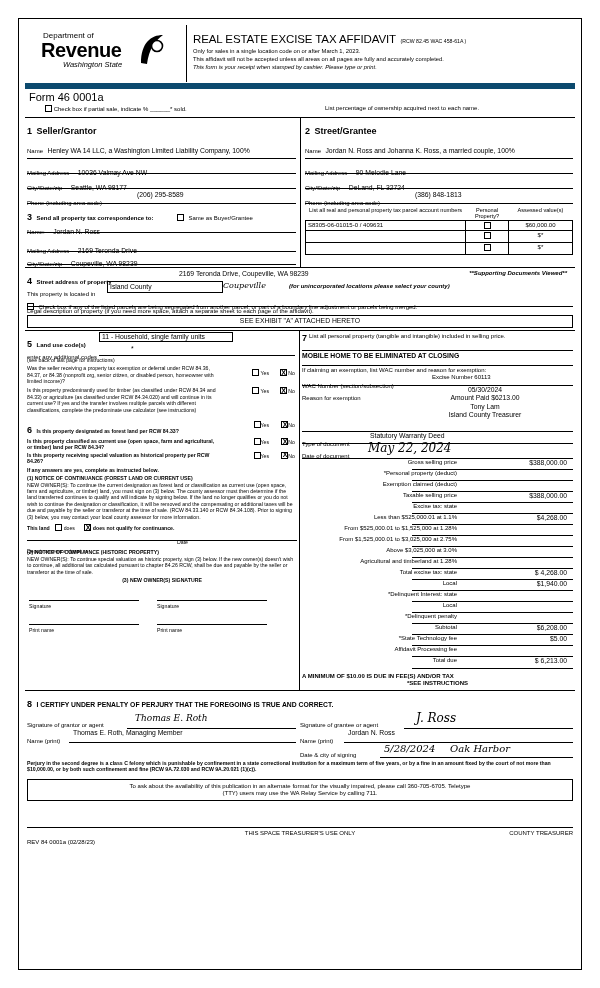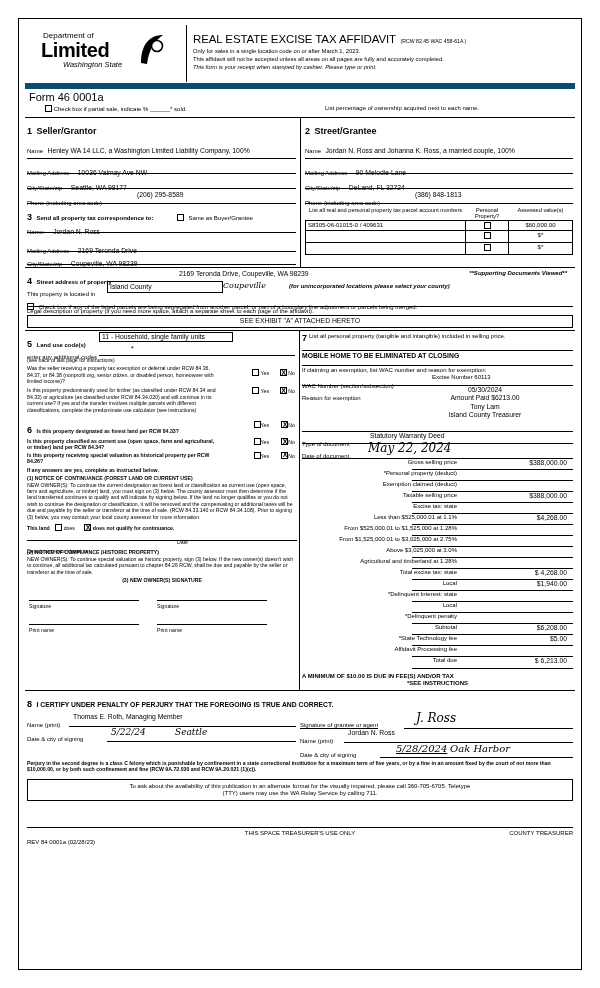--- a/index.html
+++ b/index.html
@@ -42,21 +42,21 @@
 </head>
 <body>
 
 <div id="page">
   <div class="sheet">
     <div class="inner">
 
       <div class="hdr">
         <div class="hdr-left">
           <div class="dept">Department of</div>
-          <div class="revenue">Limited</div>
+          <div class="revenue">Revenue</div>
           <div class="wastate">Washington State</div>
           <svg class="logo" viewBox="0 0 30 34">
             <path d="M4 30 C4 10, 14 2, 26 2 C18 8, 12 16, 10 31 Z" fill="#000"></path>
             <circle cx="20" cy="13" r="5.5" fill="#fff" stroke="#000" stroke-width="1.6"></circle>
           </svg>
         </div>
         <div class="hdr-right">
           <div><span class="title">REAL ESTATE EXCISE TAX AFFIDAVIT</span>
                <span class="tiny">(RCW 82.45 WAC 458-61A )</span></div>
           <div class="titlesub">Only for sales in a single location code on or after March 1, 2023.</div>
@@ -407,46 +407,45 @@
         </div>
       </div>
 
       <div style="border-top:1px solid #000;padding:2px;">
         <div style="margin-bottom:2px;">
           <span class="secnum">8</span>
           <span class="s b">I CERTIFY UNDER PENALTY OF PERJURY THAT THE FOREGOING IS TRUE AND CORRECT.</span>
         </div>
         <div class="row">
           <div style="width:50%;position:relative;">
+            <div style="position:relative;height:16px;">
+              <span class="xs">Signature of grantor or agent</span>
+              <span class="sigsm" style="position:absolute;left:108px;top:0px;">Thomas E. Roth</span>
+              <span style="position:absolute;left:100px;right:4px;bottom:0;border-bottom:1px solid #000;"></span>
+            </div>
             <div style="position:relative;height:14px;">
               <span class="xs">Name (print)</span>
               <span class="s" style="position:absolute;left:46px;">Thomas E. Roth, Managing Member</span>
               <span style="position:absolute;left:42px;right:4px;bottom:0;border-bottom:1px solid #000;"></span>
             </div>
-            <div style="position:relative;height:15px;">
-              <span class="xs">Date &amp; city of signing</span>
-              <span class="hand" style="position:absolute;left:84px;font-size:9px;">5/22/24</span>
-              <span class="hand" style="position:absolute;left:148px;font-size:9px;">Seattle</span>
-              <span style="position:absolute;left:80px;right:4px;bottom:0;border-bottom:1px solid #000;"></span>
-            </div>
           </div>
           <div style="width:50%;position:relative;">
-            <div style="position:relative;height:16px;text-decoration:underline;">
+            <div style="position:relative;height:16px;">
               <span class="xs">Signature of grantee or agent</span>
               <span class="sigsm" style="position:absolute;left:116px;top:-2px;font-size:12px;">J. Ross</span>
               <span style="position:absolute;left:104px;right:0;bottom:0;border-bottom:1px solid #000;"></span>
             </div>
             <div style="position:relative;height:14px;">
               <span class="xs">Name (print)</span>
               <span class="s" style="position:absolute;left:48px;">Jordan N. Ross</span>
               <span style="position:absolute;left:44px;right:0;bottom:0;border-bottom:1px solid #000;"></span>
             </div>
             <div style="position:relative;height:15px;">
               <span class="xs">Date &amp; city of signing</span>
-              <span class="hand" style="position:absolute;left:96px;font-size:10px;text-decoration:underline;">5/28/2024</span>
+              <span class="hand" style="position:absolute;left:84px;font-size:10px;">5/28/2024</span>
               <span class="hand" style="position:absolute;left:150px;font-size:10px;">Oak Harbor</span>
               <span style="position:absolute;left:80px;right:0;bottom:0;border-bottom:1px solid #000;"></span>
             </div>
           </div>
         </div>
         <div class="tiny b" style="margin-top:2px;">Perjury in the second degree is a class C felony which is punishable by confinement in a state correctional institution for a maximum term of five years, or by a fine in an amount fixed by the court of not more than $10,000.00, or by both such confinement and fine (RCW 9A.72.030 and RCW 9A.20.021 (1)(c)).</div>
       </div>
 
       <div style="border:1px solid #000;margin:4px 2px 0 2px;padding:3px 4px;text-align:center;">
         <div class="xs">To ask about the availability of this publication in an alternate format for the visually impaired, please call 360-705-6705. Teletype</div>

